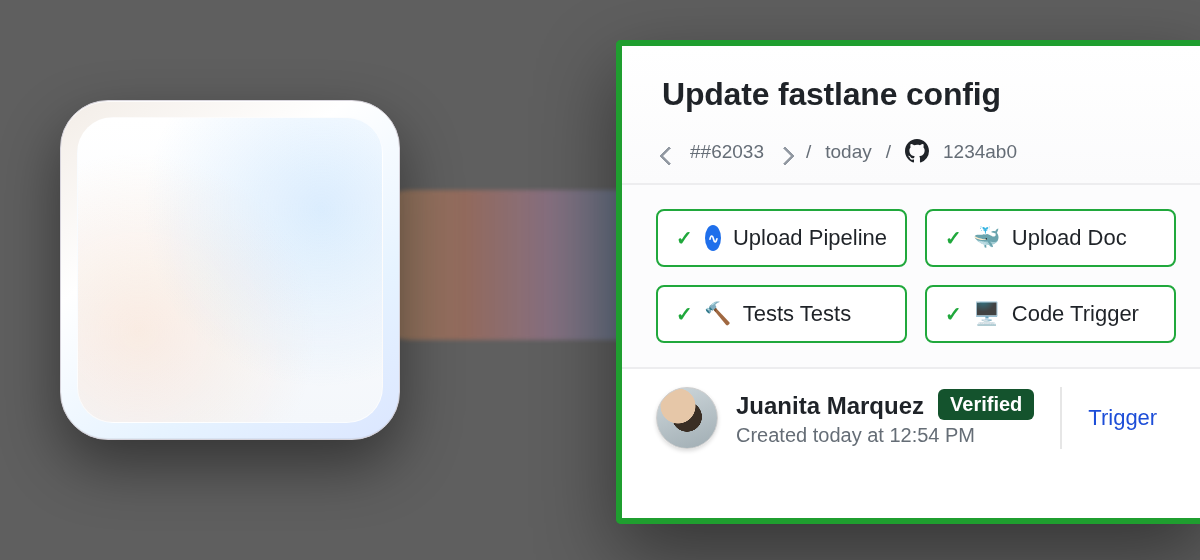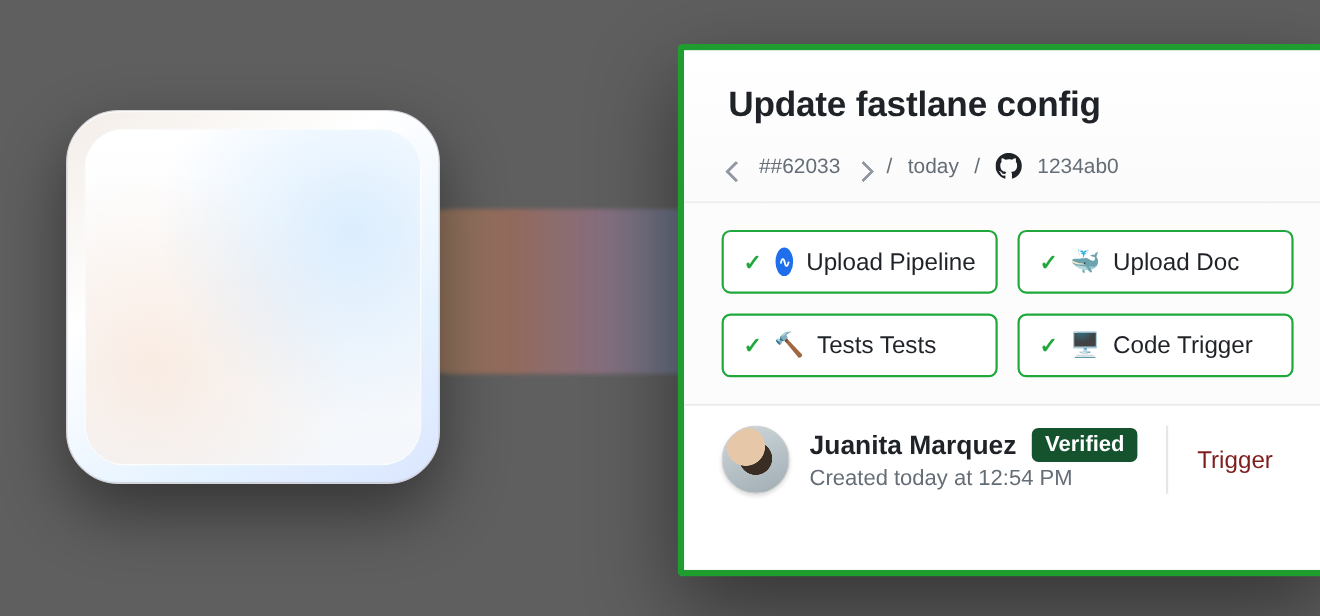--- a/index.html
+++ b/index.html
@@ -206,21 +206,21 @@
   .verified{
     background:#14532d; color:#fff;
     font-size:20px; font-weight:600;
     padding:4px 12px; border-radius:6px;
   }
   .created{ font-size:20px; color:#656d76; }
   .sep{
     align-self:stretch; width:2px; background:#e6e6e6; margin:0 8px;
   }
   .trigger{
-    font-size:22px; color:#7f1d1d;
+    font-size:22px; color:#1d4ed8;
   }
 </style>
 </head>
 <body>
 
 <div class="stream"></div>
 
 <div class="chip">
   <div class="traces">
     <svg viewBox="0 0 320 320" fill="none" stroke="#9ec7ea" stroke-width="1.4" stroke-opacity=".55">

